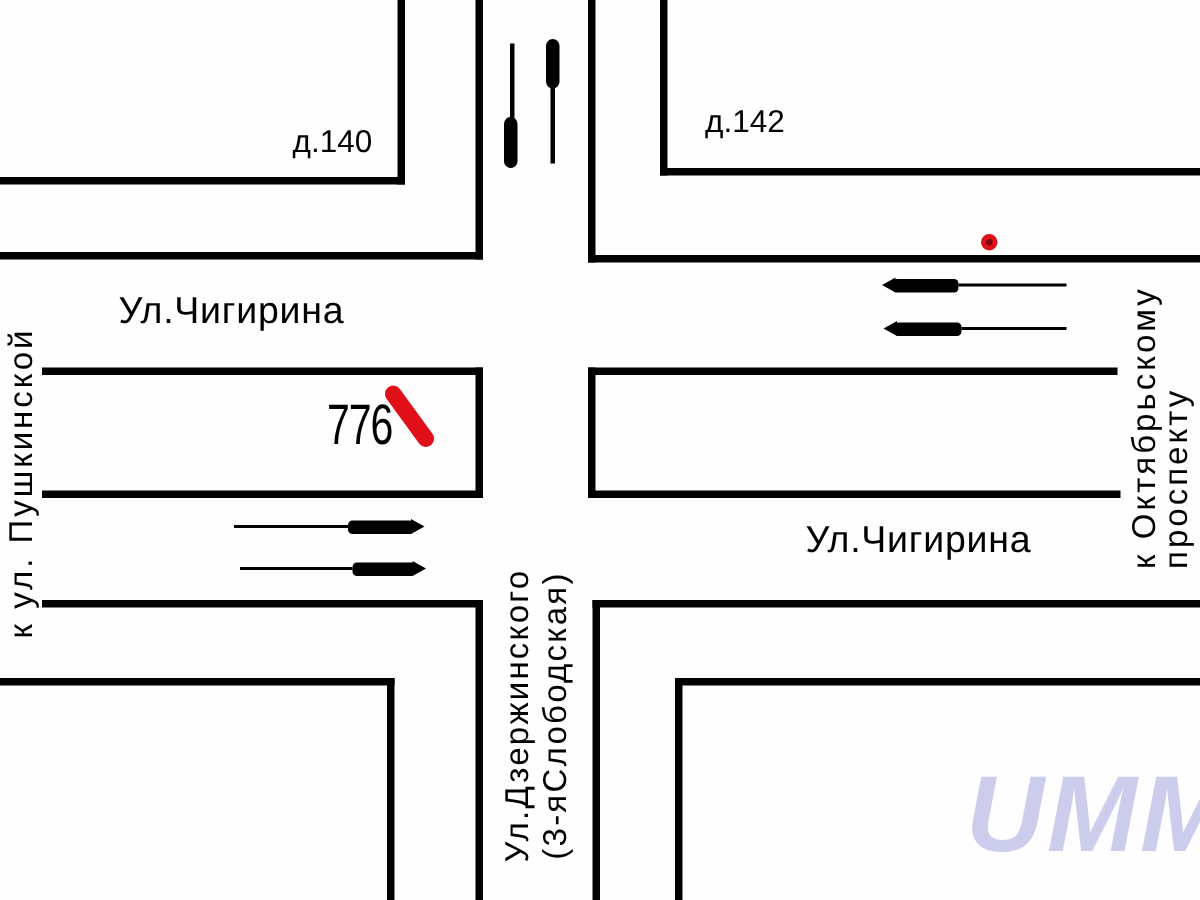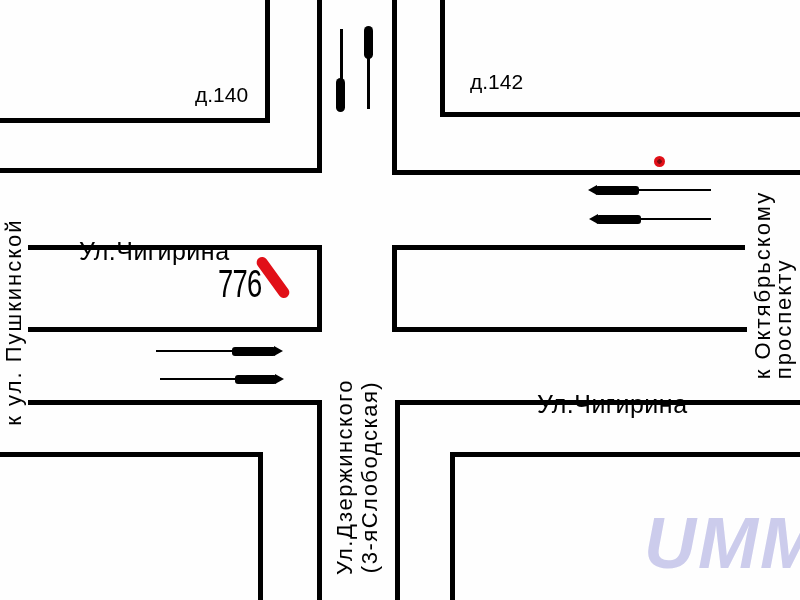--- a/index.html
+++ b/index.html
@@ -2,21 +2,21 @@
 <html><head>
 <meta charset="utf-8">
 <style>
   html,body{margin:0;padding:0;background:#e8e8e8;}
   #stage{
     position:relative;width:800px;height:600px;background:#fefefe;
     overflow:hidden;font-family:"Liberation Sans", sans-serif;color:#000;
   }
   .rd{position:absolute;background:#000;}
   .lbl{position:absolute;white-space:nowrap;line-height:1.05;}
-  .street-label{font-size:25px;letter-spacing:0.5px;margin-top:44px;}
+  .street-label{font-size:25px;letter-spacing:0.5px;}
   .bldg-label{font-size:21px;}
   .rot{transform:translate(-50%,-50%) rotate(-90deg);transform-origin:center;}
   .rot-left{font-size:22px;letter-spacing:2px;}
   .rot-right{font-size:22px;letter-spacing:2px;line-height:21px;text-align:left;white-space:pre;}
   .rot-vstreet{font-size:22px;letter-spacing:1.5px;line-height:25px;text-align:center;white-space:pre;}
   .route-num{font-size:38px;letter-spacing:-1px;transform:scaleX(0.72);transform-origin:left top;}
   .watermark{font-size:72px;font-weight:bold;font-style:italic;letter-spacing:2px;color:var(--wm,#ccccec);}
   
   .route-marker{
     position:absolute;left:249px;top:272px;width:48px;height:11px;border-radius:6px;

